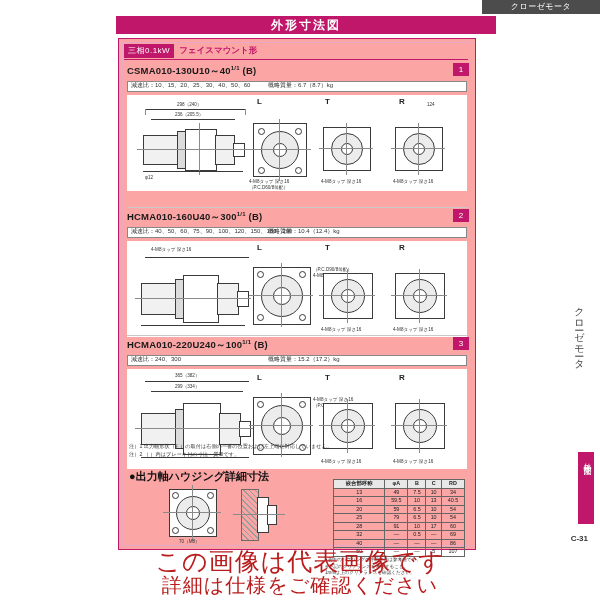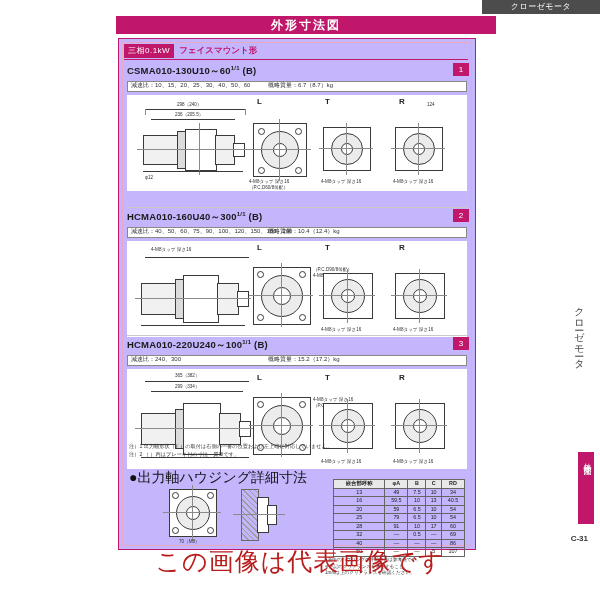--- a/index.html
+++ b/index.html
@@ -21,21 +21,21 @@
     background:#c0176b;color:#fff;font-size:12px;font-weight:bold;
     line-height:18px;text-align:center;letter-spacing:2px;
   }
   .title-left-line{
     position:absolute;left:118px;top:25px;width:150px;height:1px;background:#c0176b;
   }
 
   
   .frame{
     position:absolute;left:118px;top:38px;width:356px;height:510px;
-    border:1px solid #c0176b;background:#c4b5fd;
+    border:1px solid #c0176b;background:#fca5a5;
   }
   .frame-inner{position:absolute;inset:3px;border:1px solid #e7a9c6;}
 
   .kw-head{
     position:absolute;left:5px;top:5px;height:13px;display:flex;align-items:center;
   }
   .kw-badge{
     background:#c0176b;color:#fff;font-size:8px;padding:1px 4px 2px 4px;
     letter-spacing:.5px;
   }
@@ -96,21 +96,21 @@
     position:absolute;font-size:4.6px;color:#333;white-space:nowrap;line-height:1.25;
   }
 
   
   .footnotes{
     position:absolute;left:10px;top:404px;width:340px;font-size:5.2px;
     color:#333;line-height:1.5;
   }
   
   .housing-title{
-    position:absolute;left:10px;top:430px;font-size:14px;font-weight:normal;color:#111;
+    position:absolute;left:10px;top:430px;font-size:11px;font-weight:bold;color:#111;
   }
   .housing-area{position:absolute;left:10px;top:444px;width:200px;height:78px;}
   .table-wrap{
     position:absolute;right:10px;top:440px;width:132px;
   }
   table.rd{
     border-collapse:collapse;width:100%;font-size:5.4px;color:#222;
   }
   table.rd th,table.rd td{
     border:.5px solid #666;text-align:center;padding:0 1px;height:7.5px;line-height:7.5px;
@@ -163,21 +163,21 @@
 
     <div class="kw-head">
       <span class="kw-badge">三相0.1kW</span>
       <span class="kw-text">フェイスマウント形</span>
     </div>
     <div class="kw-rule"></div>
 
     <div class="section sec1">
       <div class="sec-num">1</div>
       <div class="sec-title">
-        <span>CSMA010-130U10～60</span><sup>1/1</sup>
+        <span>CSMA010-130U10～40</span><sup>1/1</sup>
         <span>(B)</span>
       </div>
       <div class="spec-box">
         <span>減速比：10、15、20、25、30、40、50、60</span>
         <span class="sp2">概略質量：6.7（8.7）kg</span>
       </div>
 
       <div class="draw">
 
         <div class="dim-label" style="left:130px;top:2px;">L</div>
@@ -446,15 +446,16 @@
   <div class="side-kuro">
     <span style="writing-mode:vertical-rl;display:inline-block;">クローゼモータ</span>
   </div>
   <div class="side-tab">
     <span style="writing-mode:vertical-rl;margin:0 auto;">外形寸法図</span>
   </div>
   <div class="page-no">C-31</div>
 
   <div class="watermark">
     <div>この画像は代表画像です</div>
+    <div class="l2">詳細は仕様をご確認ください</div>
   </div>
 
 </div>
 
 </body></html>

